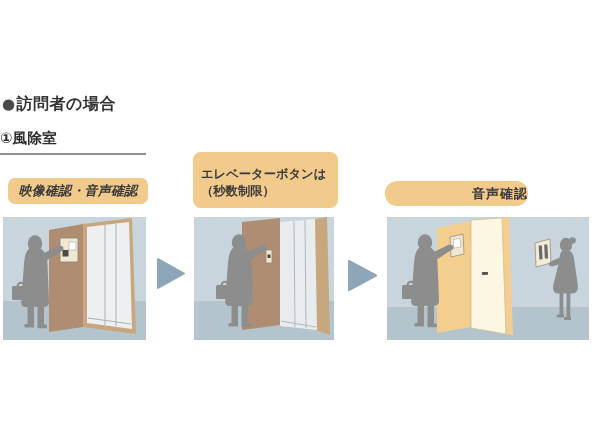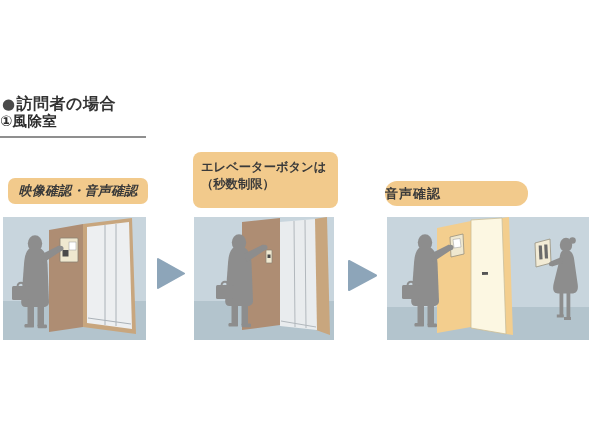--- a/index.html
+++ b/index.html
@@ -8,46 +8,46 @@
     font-family:"DejaVu Sans","Liberation Sans",sans-serif;
     overflow:hidden;
   }
   .heading {
     position:absolute; left:2px; top:94px;
     font-size:16px; font-weight:bold; color:#333333; letter-spacing:0.5px;
     white-space:nowrap;
   }
   .heading .bullet { font-size:15px; color:#4a4a4a; margin-right:1px; }
   .col-title {
-    position:absolute; top:112px; height:24px;
+    position:absolute; top:129px; height:24px;
     font-size:14.5px; font-weight:bold; color:#2b2b2b;
     border-bottom:2px solid #8f8f8f; letter-spacing:0.3px;
     white-space:nowrap;
   }
   .t1 { left:0px;   width:146px; }
   .t2 { left:189px; width:147px; }
   .t3 { left:384px; width:216px; }
   .badge {
     position:absolute; background:#f2ca8c; color:#3a3a3a;
     font-weight:bold; box-sizing:border-box;
   }
   .b1 {
     left:8px; top:178px; width:140px; height:26px; border-radius:7px;
     font-size:13px; display:flex; align-items:center; justify-content:center;
     letter-spacing:0.2px;
     font-style:italic;
   }
   .b2 {
     left:193px; top:152px; width:145px; height:56px; border-radius:8px;
-    font-size:12.3px; line-height:16.5px; padding:7px 7px 0 8px;
+    font-size:12.3px; line-height:16.5px; padding:14px 7px 0 8px;
     letter-spacing:0px;
   }
   .b3 {
     left:385px; top:181px; width:143px; height:25px; border-radius:12px;
-    font-size:13px; display:flex; align-items:center; justify-content:flex-start;
+    font-size:13px; display:flex; align-items:center; justify-content:flex-end;
     letter-spacing:1px;
   }
   .panel { position:absolute; top:217px; display:block; }
   .p1 { left:3px; }
   .p2 { left:194px; }
   .p3 { left:387px; }
   .arrow { position:absolute; display:block; }
   .a1 { left:157px; top:258px; }
   .a2 { left:348px; top:260px; }
 </style>

